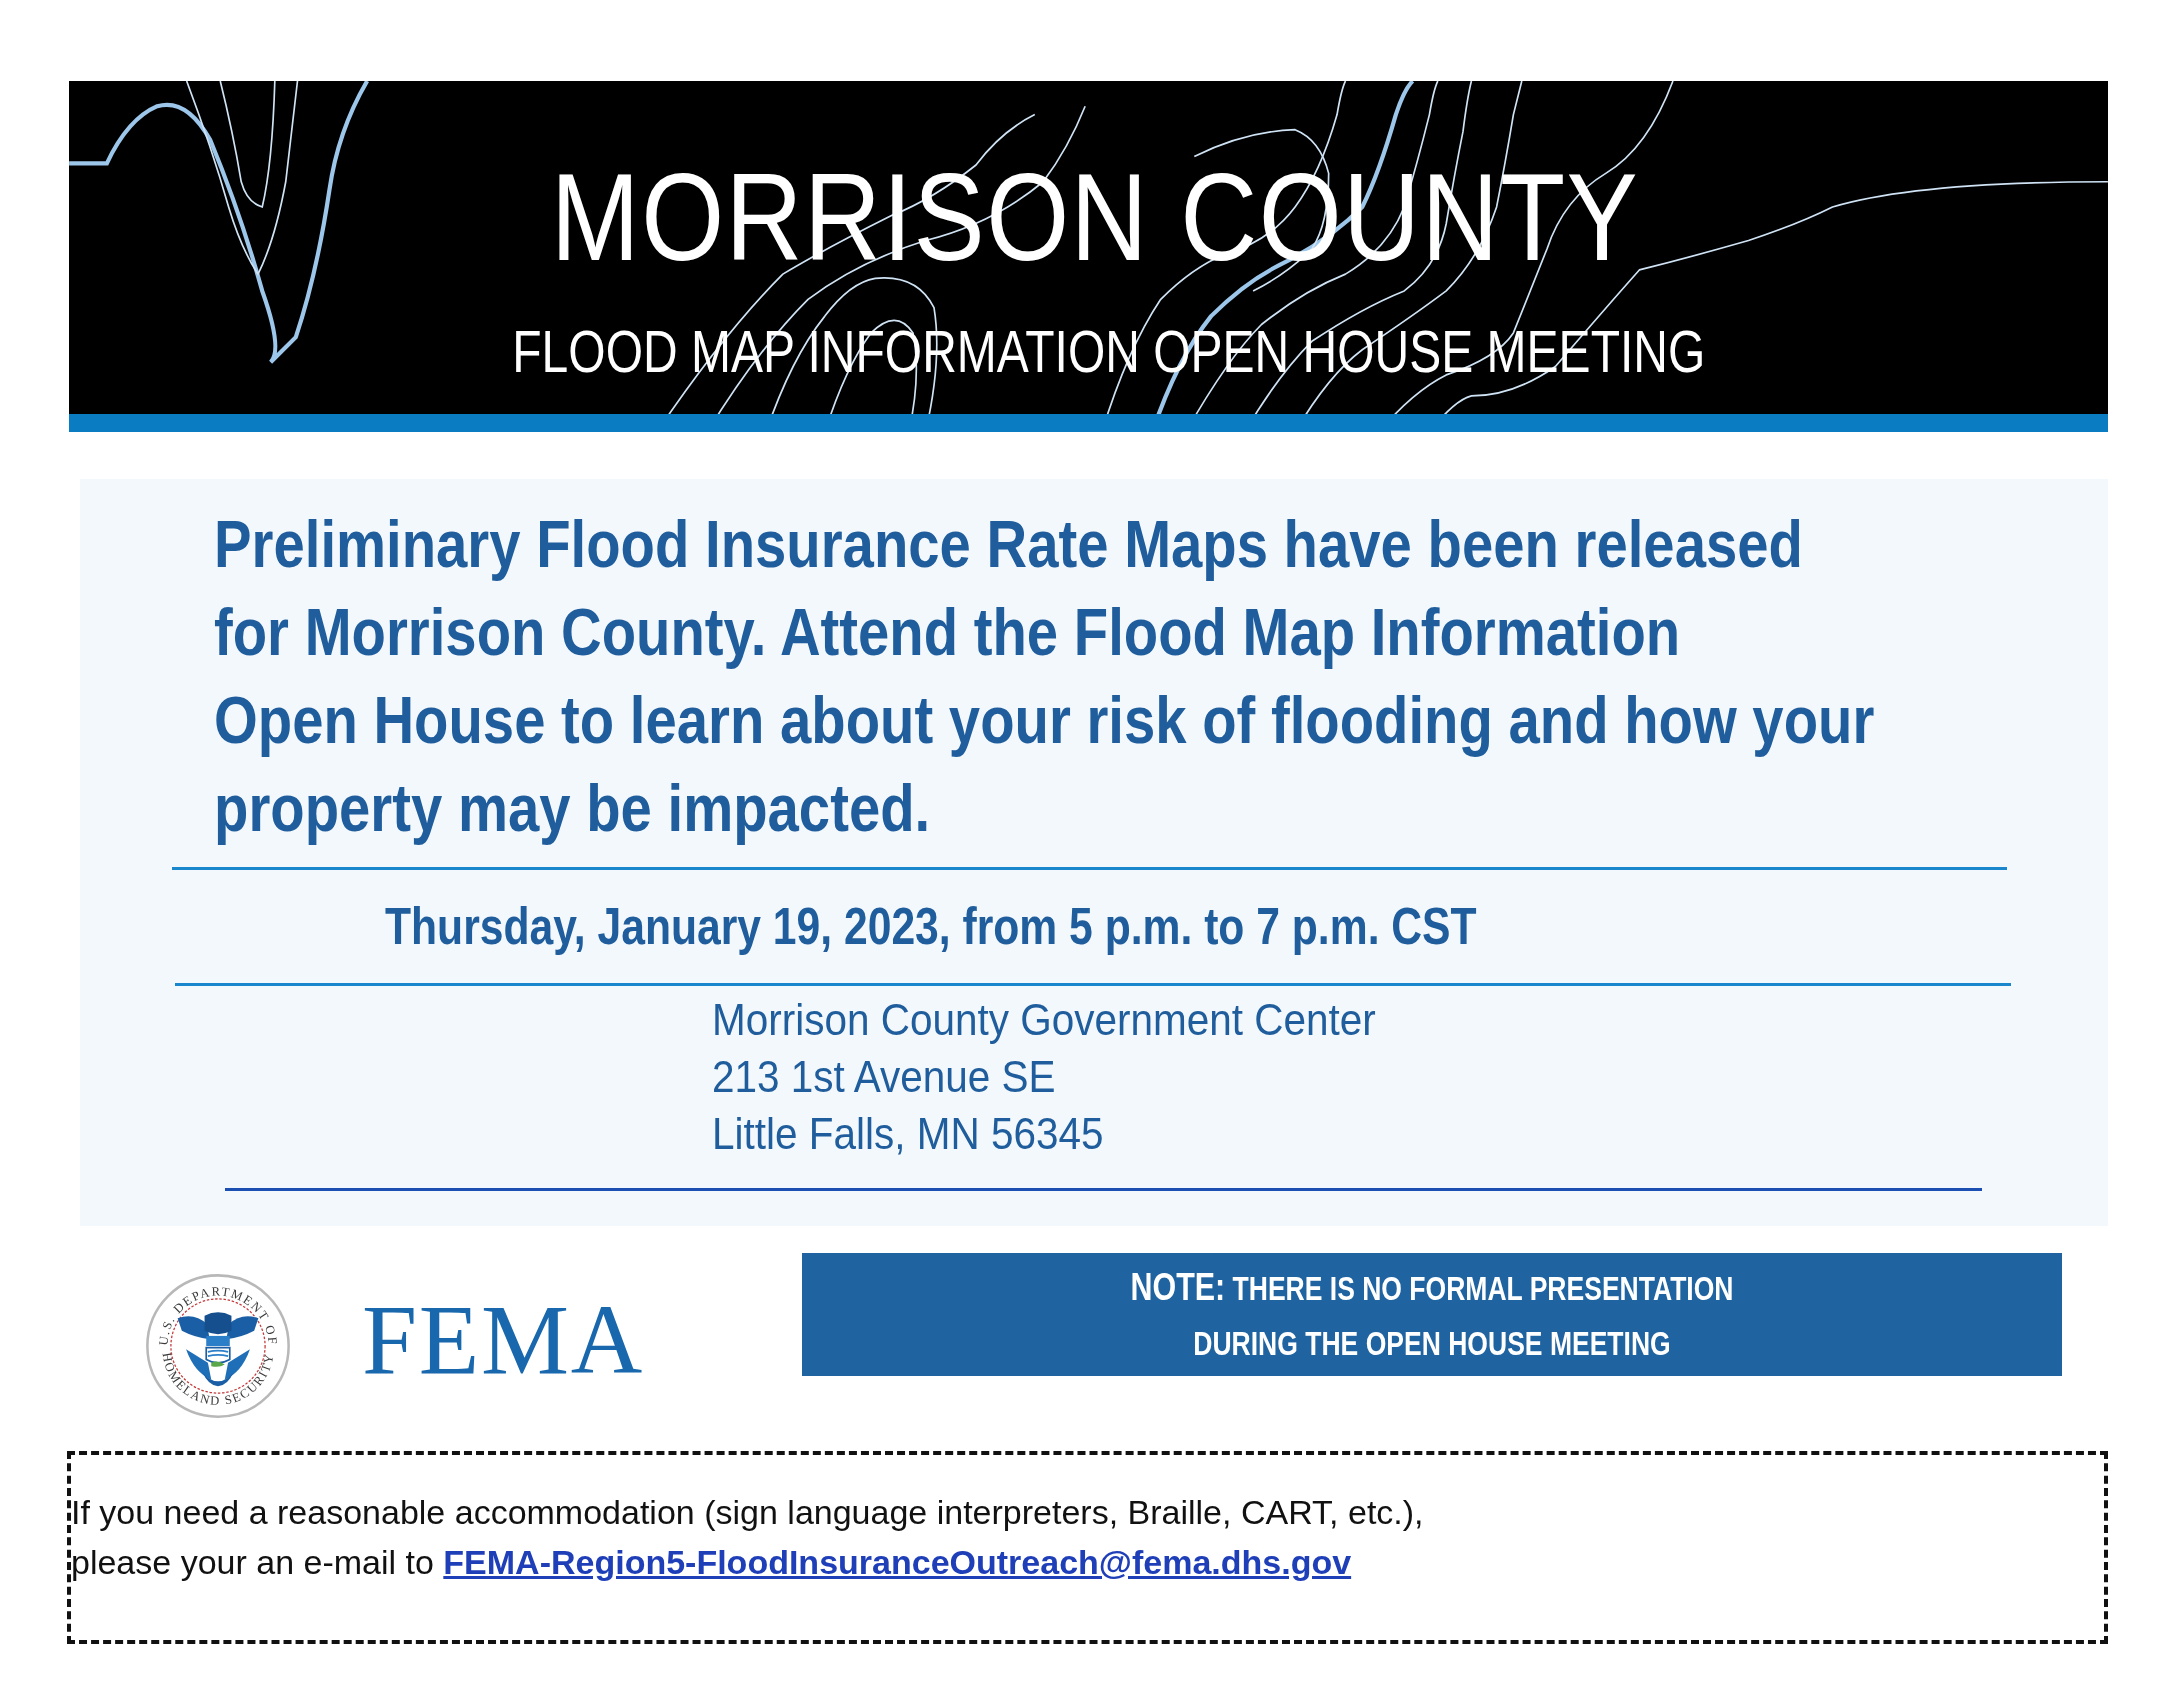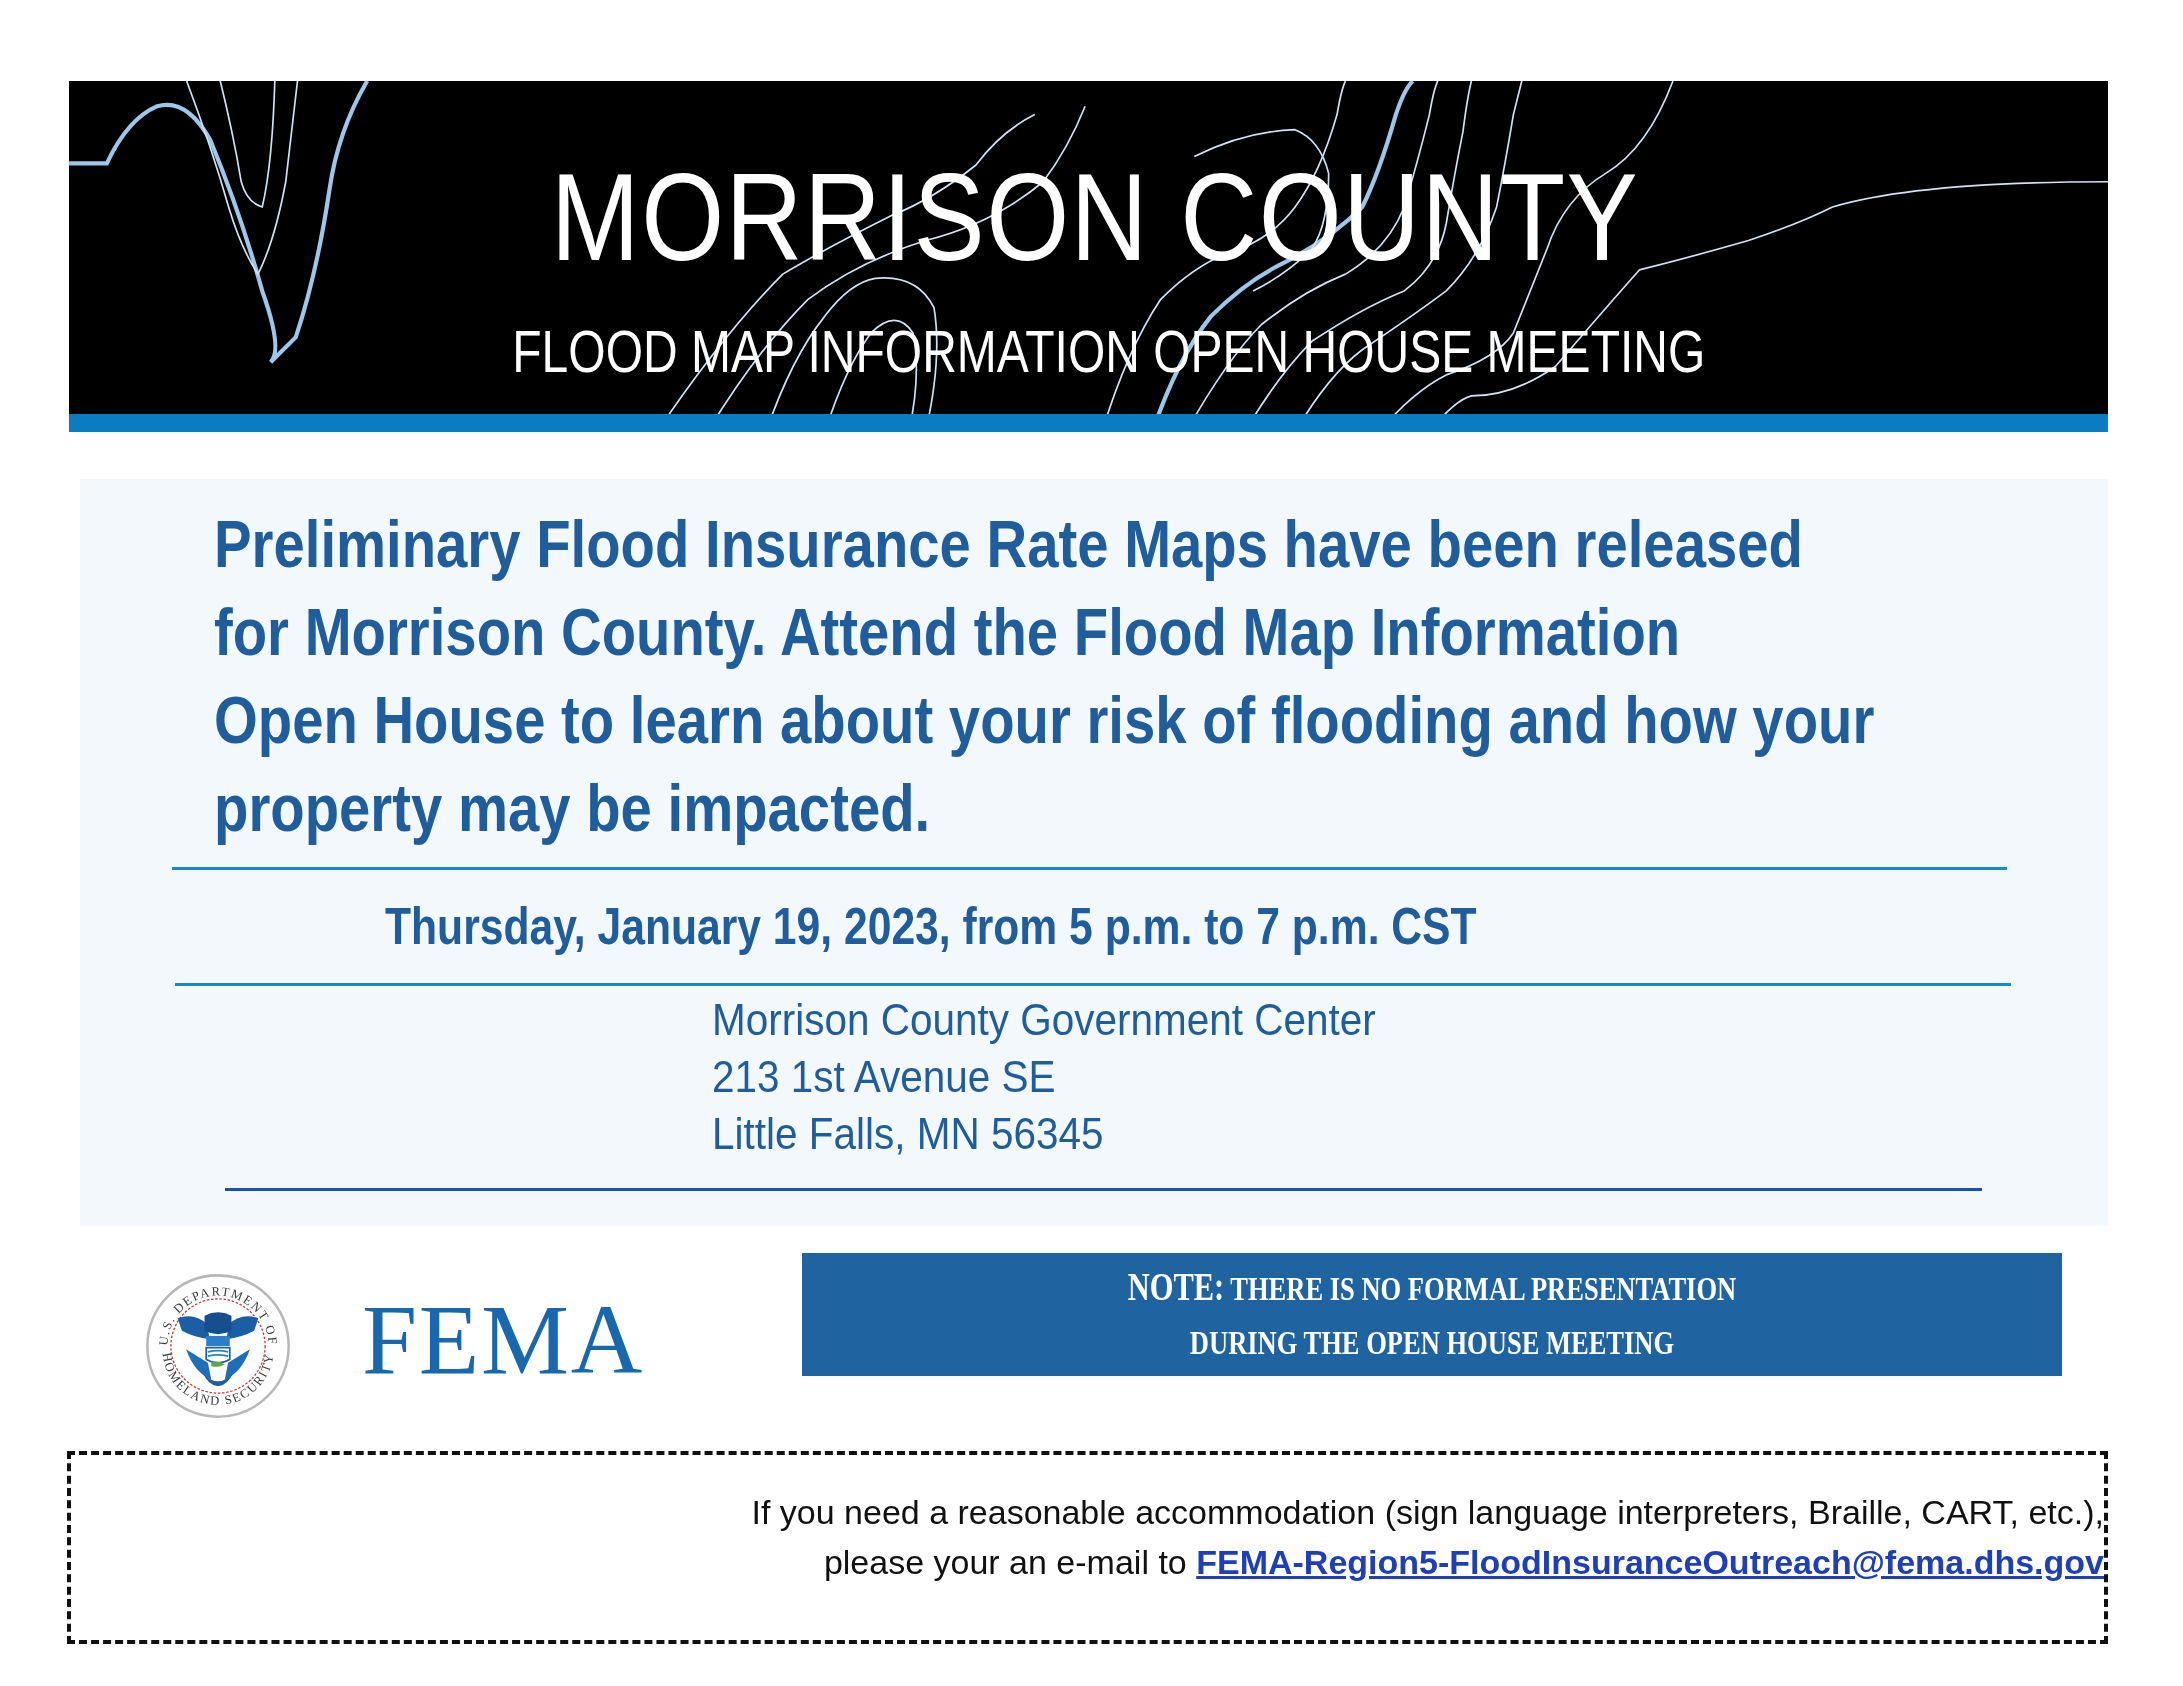--- a/index.html
+++ b/index.html
@@ -142,21 +142,20 @@
     
     .note {
       position: absolute;
       left: 802px;
       top: 1253px;
       width: 1260px;
       height: 123px;
       background: #1f63a0;
       color: #ffffff;
       text-align: center;
-      font-family: Liberation Serif, serif;
     }
     .note-line1, .note-line2 {
       position: absolute;
       left: 0;
       width: 100%;
       font-weight: bold;
       white-space: nowrap;
     }
     .note-line1 {
       top: 13.4px;
@@ -181,21 +180,21 @@
       width: 2041px;
       height: 193px;
       border: 4.2px dashed #111111;
       box-sizing: border-box;
     }
     .accom-text {
       position: absolute;
       left: 0;
       width: 100%;
       top: 32px;
-      text-align: right;
+      text-align: left;
       color: #111111;
       font-size: 34px;
       line-height: 50px;
     }
     .accom-text span.line { display: block; white-space: nowrap; }
     .email-link {
       color: #1f3fb8;
       text-decoration: underline;
       font-weight: bold;
     }

